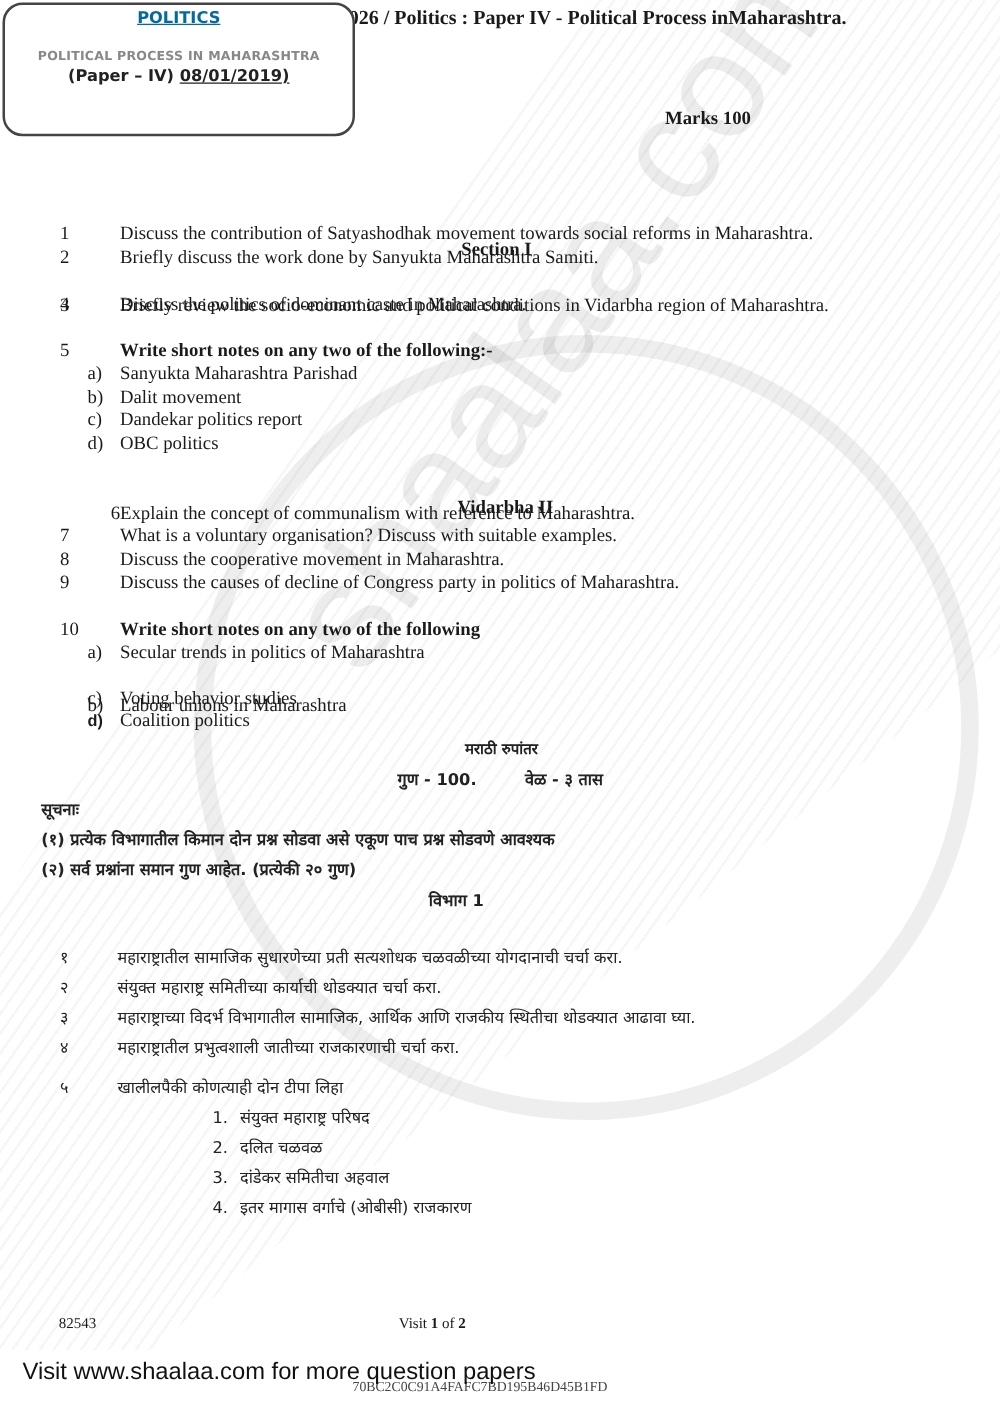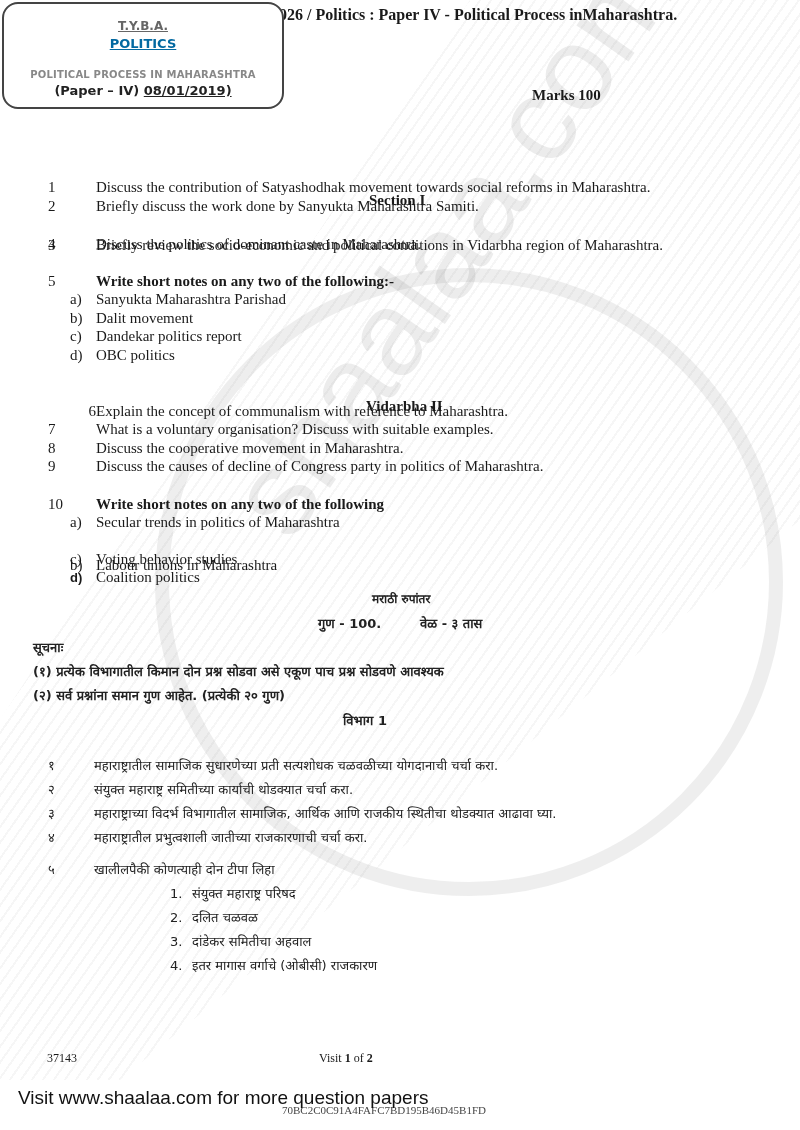--- a/index.html
+++ b/index.html
@@ -55,21 +55,20 @@
   .hash { position: absolute; left: 282px; top: 1104px; font-size: 11px; color: #444; }
 </style>
 </head>
 <body>
 
 <div class="watermark-stripes"></div>
 <div class="watermark-circle"></div>
 <div class="watermark-text">shaalaa.com</div>
 
 <div class="header-box">
-  <div class="hb-line1">T.Y.B.A.</div>
   <div class="hb-line2">POLITICS</div>
   <div class="hb-line3">POLITICAL PROCESS IN MAHARASHTRA</div>
   <div class="hb-line4"><span>(Paper – IV) </span><span class="date">08/01/2019)</span></div>
 </div>
 
 <div class="title">026 / Politics : Paper IV - Political Process inMaharashtra.</div>
 <div class="marks">Marks 100</div>
 
 <div class="nb">
 </div>
@@ -110,16 +109,16 @@
 <div class="mr" style="left:48px; top:780px;"><span class="mr-num">२</span><span>संयुक्त महाराष्ट्र समितीच्या कार्याची थोडक्यात चर्चा करा.</span></div>
 <div class="mr" style="left:48px; top:804px;"><span class="mr-num">३</span><span>महाराष्ट्राच्या विदर्भ विभागातील सामाजिक, आर्थिक आणि राजकीय स्थितीचा थोडक्यात आढावा घ्या.</span></div>
 <div class="mr" style="left:48px; top:828px;"><span class="mr-num">४</span><span>महाराष्ट्रातील प्रभुत्वशाली जातीच्या राजकारणाची चर्चा करा.</span></div>
 
 <div class="mr" style="left:48px; top:860px;"><span class="mr-num">५</span><span>खालीलपैकी कोणत्याही दोन टीपा लिहा</span></div>
 <div class="mr" style="left:170px; top:884px;"><span style="display:inline-block;width:22px;">1.</span><span>संयुक्त महाराष्ट्र परिषद</span></div>
 <div class="mr" style="left:170px; top:908px;"><span style="display:inline-block;width:22px;">2.</span><span>दलित चळवळ</span></div>
 <div class="mr" style="left:170px; top:932px;"><span style="display:inline-block;width:22px;">3.</span><span>दांडेकर समितीचा अहवाल</span></div>
 <div class="mr" style="left:170px; top:956px;"><span style="display:inline-block;width:22px;">4.</span><span>इतर मागास वर्गाचे (ओबीसी) राजकारण</span></div>
 
-<div class="footer-code">37143</div>
+<div class="footer-code">82543</div>
 <div class="footer-page"><span>Visit </span><b>1</b><span> of </span><b>2</b></div>
 <div class="visit">Visit www.shaalaa.com for more question papers</div>
 <div class="hash">70BC2C0C91A4FAFC7BD195B46D45B1FD</div>
 
 </body></html>

